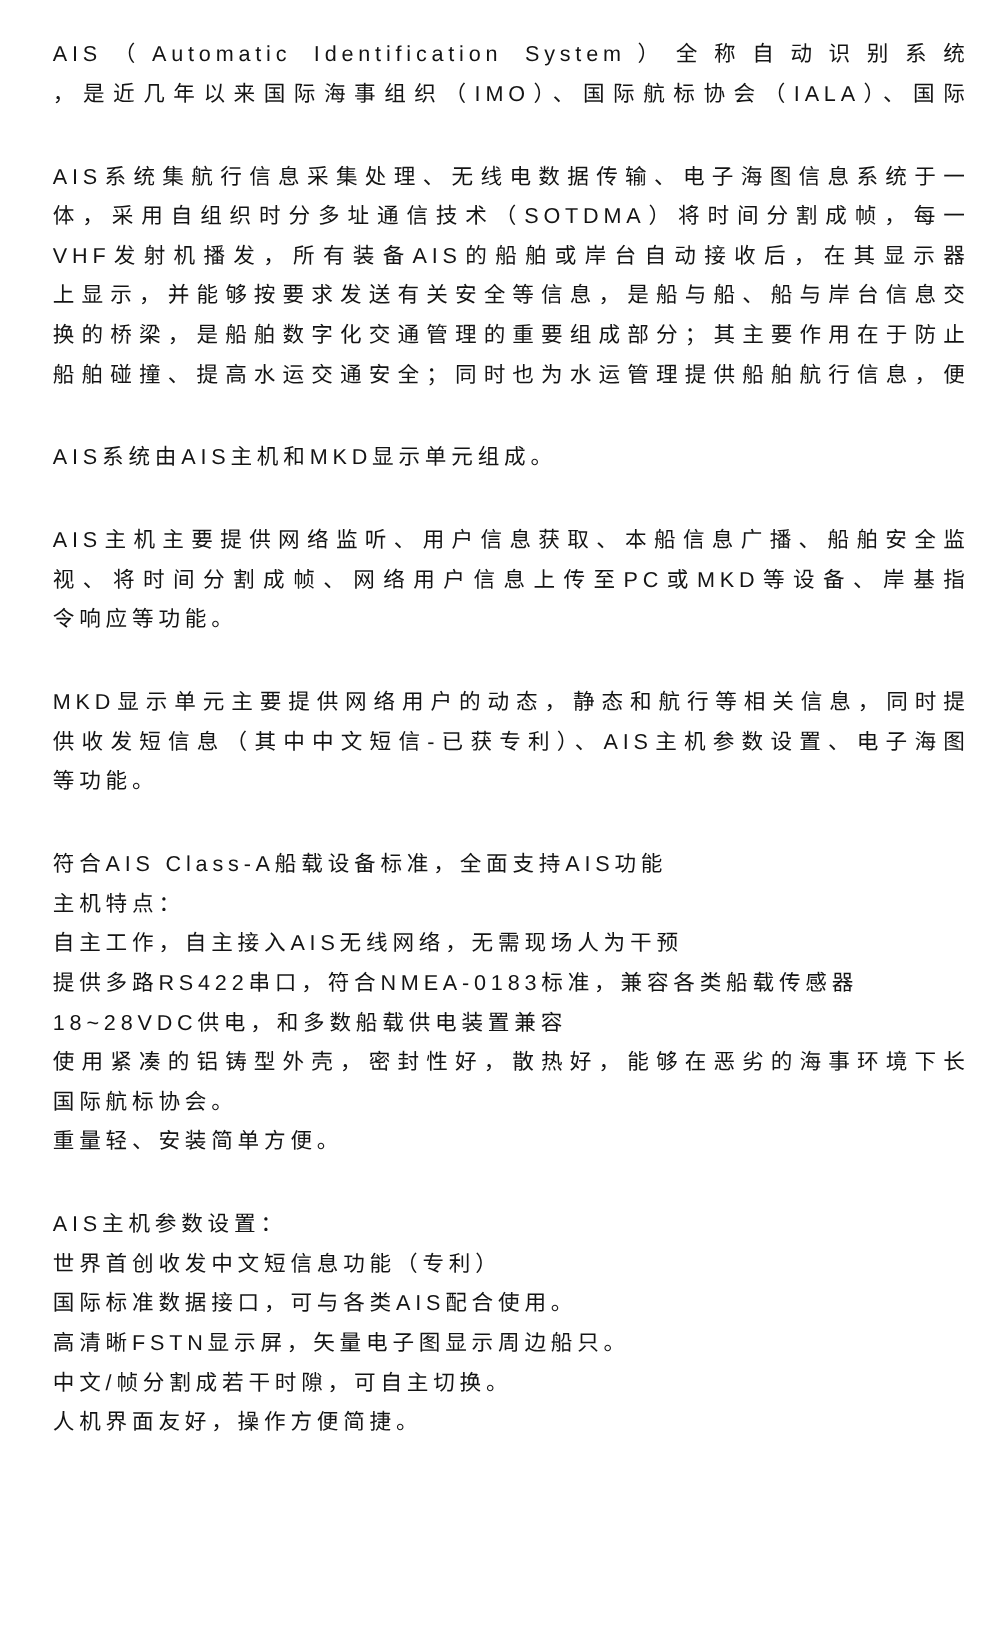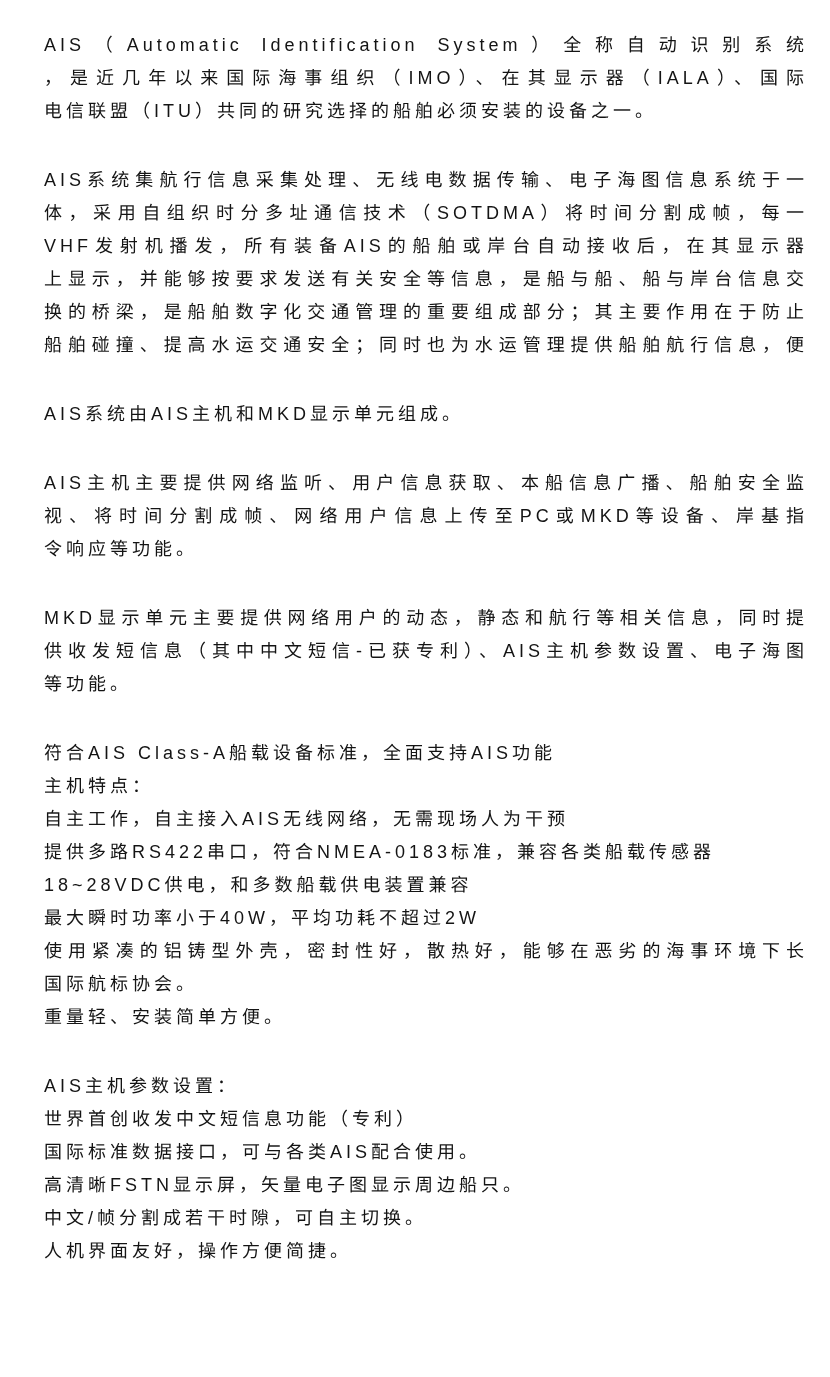--- a/index.html
+++ b/index.html
@@ -41,22 +41,21 @@
     text-align-last: justify;
   }
 </style>
 </head>
 <body>
 
 <div class="doc">
   <div>
       <div class="para">
         <div class="line j">AIS（Automatic Identification System）全称自动识别系统</div>
-        <div class="line j">，是近几年以来国际海事组织（IMO）、在其显示器（IALA）、国际</div>
-        <div class="line">电信联盟（ITU）共同的研究选择的船舶必须安装的设备之一。</div>
+        <div class="line j">，是近几年以来国际海事组织（IMO）、国际航标协会（IALA）、国际</div>
       </div>
       <div class="para">
         <div class="line j">AIS系统集航行信息采集处理、无线电数据传输、电子海图信息系统于一</div>
         <div class="line j">体，采用自组织时分多址通信技术（SOTDMA）将时间分割成帧，每一</div>
         <div class="line j">VHF发射机播发，所有装备AIS的船舶或岸台自动接收后，在其显示器</div>
         <div class="line j">上显示，并能够按要求发送有关安全等信息，是船与船、船与岸台信息交</div>
         <div class="line j">换的桥梁，是船舶数字化交通管理的重要组成部分；其主要作用在于防止</div>
         <div class="line j">船舶碰撞、提高水运交通安全；同时也为水运管理提供船舶航行信息，便</div>
       </div>
       <div class="para">
@@ -71,21 +70,20 @@
         <div class="line j">MKD显示单元主要提供网络用户的动态，静态和航行等相关信息，同时提</div>
         <div class="line j">供收发短信息（其中中文短信-已获专利）、AIS主机参数设置、电子海图</div>
         <div class="line">等功能。</div>
       </div>
       <div class="para">
         <div class="line">符合AIS Class-A船载设备标准，全面支持AIS功能</div>
         <div class="line">主机特点：</div>
         <div class="line">自主工作，自主接入AIS无线网络，无需现场人为干预</div>
         <div class="line">提供多路RS422串口，符合NMEA-0183标准，兼容各类船载传感器</div>
         <div class="line">18~28VDC供电，和多数船载供电装置兼容</div>
-        <div class="line">最大瞬时功率小于40W，平均功耗不超过2W</div>
         <div class="line j">使用紧凑的铝铸型外壳，密封性好，散热好，能够在恶劣的海事环境下长</div>
         <div class="line">国际航标协会。</div>
         <div class="line">重量轻、安装简单方便。</div>
       </div>
       <div class="para">
         <div class="line">AIS主机参数设置：</div>
         <div class="line">世界首创收发中文短信息功能（专利）</div>
         <div class="line">国际标准数据接口，可与各类AIS配合使用。</div>
         <div class="line">高清晰FSTN显示屏，矢量电子图显示周边船只。</div>
         <div class="line">中文/帧分割成若干时隙，可自主切换。</div>

